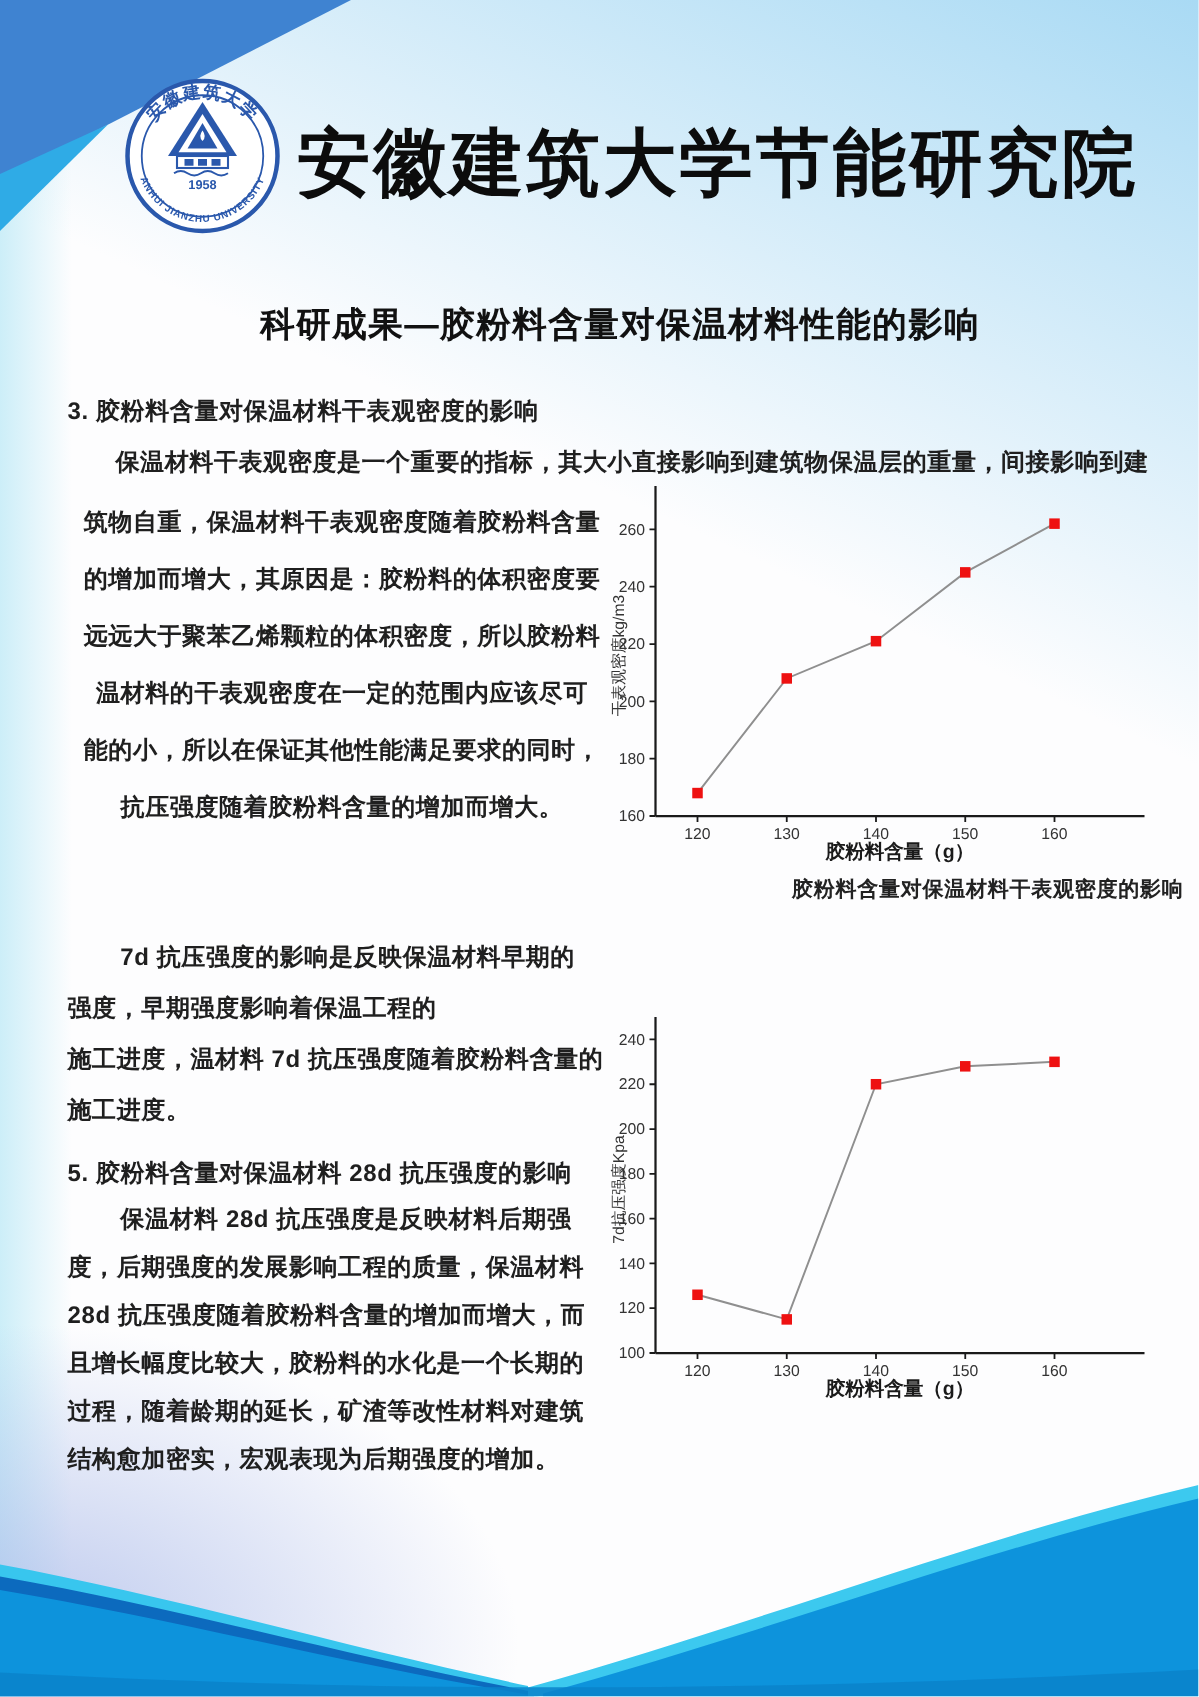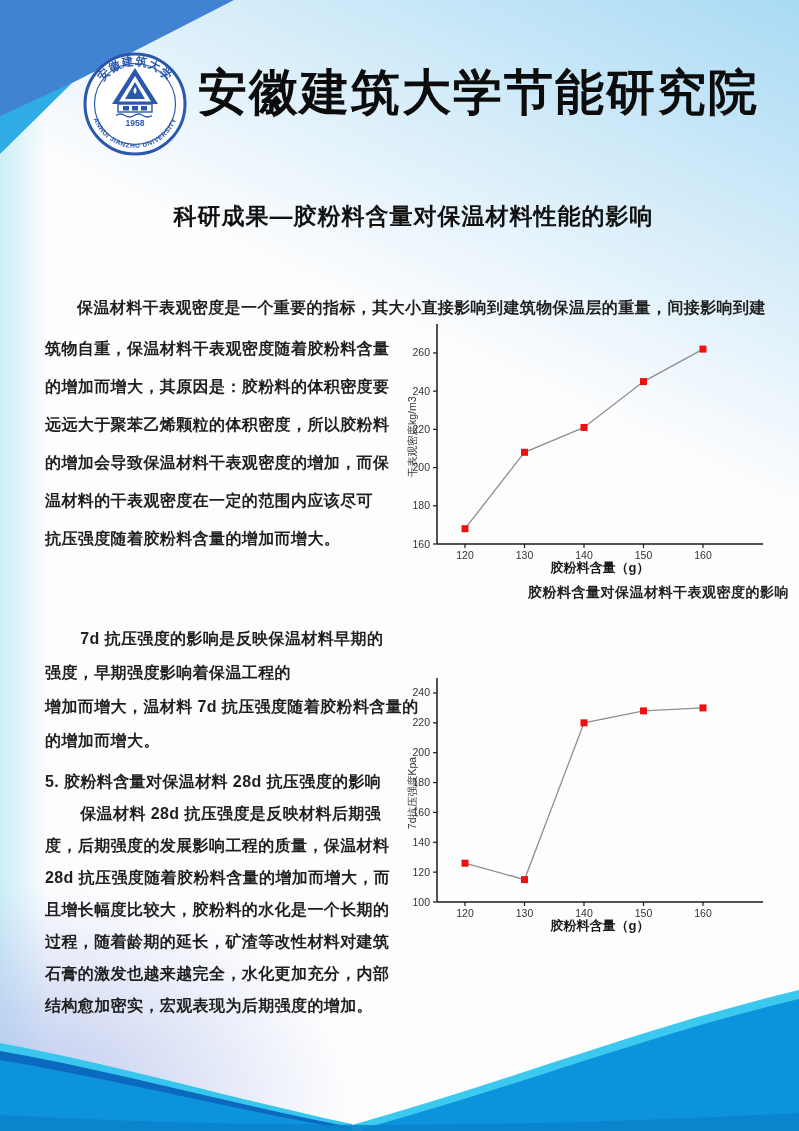--- a/index.html
+++ b/index.html
@@ -9,34 +9,34 @@
     overflow:hidden;
     font-family:"Liberation Sans", sans-serif;
     background:
       radial-gradient(ellipse 520px 330px at 1% 97%, rgba(170,186,233,.8), rgba(255,255,255,0) 65%),
       linear-gradient(90deg, rgba(188,233,246,.75) 0px, rgba(188,233,246,0) 48px),
       linear-gradient(205deg, #a9daf4 0%, rgba(255,255,255,0) 34%),
       #fdfdfe;
   }
   .abs{position:absolute;}
   .org-title{
-    left:198px;top:60px;width:585px;
+    left:198px;top:76px;width:585px;
     font-family:"DejaVu Serif", serif;
     font-weight:bold;font-size:49px;letter-spacing:2px;
     color:#0c0c0c;white-space:nowrap;
   }
   .main-title{
     left:0;right:0;top:201px;text-align:center;
     font-size:23px;font-weight:800;color:#111;letter-spacing:1px;padding-left:28px;
   }
   .body-txt{font-size:16px;font-weight:600;color:#1f1f1f;letter-spacing:.4px;white-space:nowrap;}
   .sec-heading{left:45px;}
   .intro{left:45px;width:740px;text-indent:2em;}
   .col-lines div{white-space:nowrap;}
-  .lh38 div{height:38px;line-height:38px;}
+  .lh38 div{height:38px;line-height:38px;text-align:center;}
   .lh34 div{height:34px;line-height:34px;}
   .lh32 div{height:32px;line-height:32px;}
   .indent{text-indent:2.2em;}
   .chart-caption{
     width:386px;text-align:right;
     font-size:14px;font-weight:600;color:#222;letter-spacing:.5px;
   }
   svg text{font-family:"Liberation Sans", sans-serif;}
 </style>
 </head>
@@ -71,27 +71,28 @@
     <rect x="50" y="55" width="6" height="4.5" fill="#2a58ac"></rect>
     <rect x="59" y="55" width="6" height="4.5" fill="#2a58ac"></rect>
     <path d="M34,64.5 q4.5,-3 9,0 t9,0 t9,0 t9,0" fill="none" stroke="#2a58ac" stroke-width="1.3"></path>
     <text x="53" y="75" text-anchor="middle" font-size="8.5" font-weight="bold" fill="#2a58ac">1958</text>
   </svg>
 
   <div class="abs org-title">安徽建筑大学节能研究院</div>
 
   <div class="abs main-title">科研成果—胶粉料含量对保温材料性能的影响</div>
 
+  <div class="abs body-txt sec-heading" style="top:264px">3. 胶粉料含量对保温材料干表观密度的影响</div>
   <div class="abs body-txt intro" style="top:298px">保温材料干表观密度是一个重要的指标，其大小直接影响到建筑物保温层的重量，间接影响到建</div>
   <div class="abs body-txt col-lines lh38" style="left:45px;top:330px;width:366px">
     <div>筑物自重，保温材料干表观密度随着胶粉料含量</div>
     <div>的增加而增大，其原因是：胶粉料的体积密度要</div>
     <div>远远大于聚苯乙烯颗粒的体积密度，所以胶粉料</div>
-    <div>的增加会导致保温材料干表观密度的增加，而保</div>
     <div>温材料的干表观密度在一定的范围内应该尽可</div>
+    <div>能的小，所以在保证其他性能满足要求的同时，</div>
     <div>抗压强度随着胶粉料含量的增加而增大。</div>
   </div>
 
   <svg class="abs" style="left:403px;top:322px" width="386" height="256" viewBox="0 0 386 256">
       <line x1="34" y1="2" x2="34" y2="222" stroke="#1a1a1a" stroke-width="1.5"></line>
       <line x1="34" y1="222" x2="360" y2="222" stroke="#1a1a1a" stroke-width="1.5"></line>
       <line x1="30" y1="222" x2="34" y2="222" stroke="#1a1a1a" stroke-width="1.2"></line>
       <text x="27" y="225.5" text-anchor="end" font-size="10.5" fill="#333">160</text>
       <line x1="30" y1="183.78571428571428" x2="34" y2="183.78571428571428" stroke="#1a1a1a" stroke-width="1.2"></line>
       <text x="27" y="187.28571428571428" text-anchor="end" font-size="10.5" fill="#333">180</text>
@@ -120,22 +121,22 @@
       <rect x="237" y="56.08928571428572" width="7" height="7" fill="#ee1111"></rect>
       <rect x="296.5" y="23.60714285714286" width="7" height="7" fill="#ee1111"></rect>
       <text x="197" y="250" text-anchor="middle" font-size="13" font-weight="600" fill="#1a1a1a">胶粉料含量（g）</text>
       <text transform="translate(13,115) rotate(-90)" text-anchor="middle" font-size="10.5" fill="#333">干表观密度kg/m3</text>
     </svg>
   <div class="abs chart-caption" style="left:403px;top:584px">胶粉料含量对保温材料干表观密度的影响</div>
 
   <div class="abs body-txt col-lines lh34" style="left:45px;top:622px;width:372px">
     <div class="indent">7d 抗压强度的影响是反映保温材料早期的</div>
     <div>强度，早期强度影响着保温工程的</div>
-    <div>增加而增大，温材料 7d 抗压强度随着胶粉料含量的</div>
-    <div>的增加而增大。</div>
+    <div>施工进度，温材料 7d 抗压强度随着胶粉料含量的</div>
+    <div>施工进度。</div>
   </div>
 
   <svg class="abs" style="left:403px;top:676px" width="386" height="260" viewBox="0 0 386 260">
       <line x1="34" y1="2" x2="34" y2="226" stroke="#1a1a1a" stroke-width="1.5"></line>
       <line x1="34" y1="226" x2="360" y2="226" stroke="#1a1a1a" stroke-width="1.5"></line>
       <line x1="30" y1="226" x2="34" y2="226" stroke="#1a1a1a" stroke-width="1.2"></line>
       <text x="27" y="229.5" text-anchor="end" font-size="10.5" fill="#333">100</text>
       <line x1="30" y1="196.13698630136986" x2="34" y2="196.13698630136986" stroke="#1a1a1a" stroke-width="1.2"></line>
       <text x="27" y="199.63698630136986" text-anchor="end" font-size="10.5" fill="#333">120</text>
       <line x1="30" y1="166.27397260273972" x2="34" y2="166.27397260273972" stroke="#1a1a1a" stroke-width="1.2"></line>
@@ -170,21 +171,20 @@
       <text transform="translate(13,117) rotate(-90)" text-anchor="middle" font-size="10.5" fill="#333">7d抗压强度Kpa</text>
     </svg>
 
   <div class="abs body-txt sec-heading" style="top:772px">5. 胶粉料含量对保温材料 28d 抗压强度的影响</div>
   <div class="abs body-txt col-lines lh32" style="left:45px;top:798px;width:378px">
     <div class="indent">保温材料 28d 抗压强度是反映材料后期强</div>
     <div>度，后期强度的发展影响工程的质量，保温材料</div>
     <div>28d 抗压强度随着胶粉料含量的增加而增大，而</div>
     <div>且增长幅度比较大，胶粉料的水化是一个长期的</div>
     <div>过程，随着龄期的延长，矿渣等改性材料对建筑</div>
-    <div>石膏的激发也越来越完全，水化更加充分，内部</div>
     <div>结构愈加密实，宏观表现为后期强度的增加。</div>
   </div>
 
   <svg class="abs" style="left:0;bottom:0" width="799" height="168" viewBox="0 0 799 168">
     <path d="M0,80 C 110,100 230,135 352,161 L352,168 L0,168 Z" fill="#38c6ee"></path>
     <path d="M0,88 C 115,108 235,142 356,165 L356,168 L0,168 Z" fill="#0c6abe"></path>
     <path d="M0,97 C 120,117 245,150 360,168 L0,168 Z" fill="#0d93dc"></path>
     <path d="M799,27 C 650,62 510,118 352,162 L352,168 L799,168 Z" fill="#3cc9ef"></path>
     <path d="M799,36 C 655,70 515,124 362,166 L362,168 L799,168 Z" fill="#0d93dc"></path>
     <path d="M0,152 C 230,164 480,167 799,150 L799,168 L0,168 Z" fill="#0a82ca" opacity=".85"></path>

